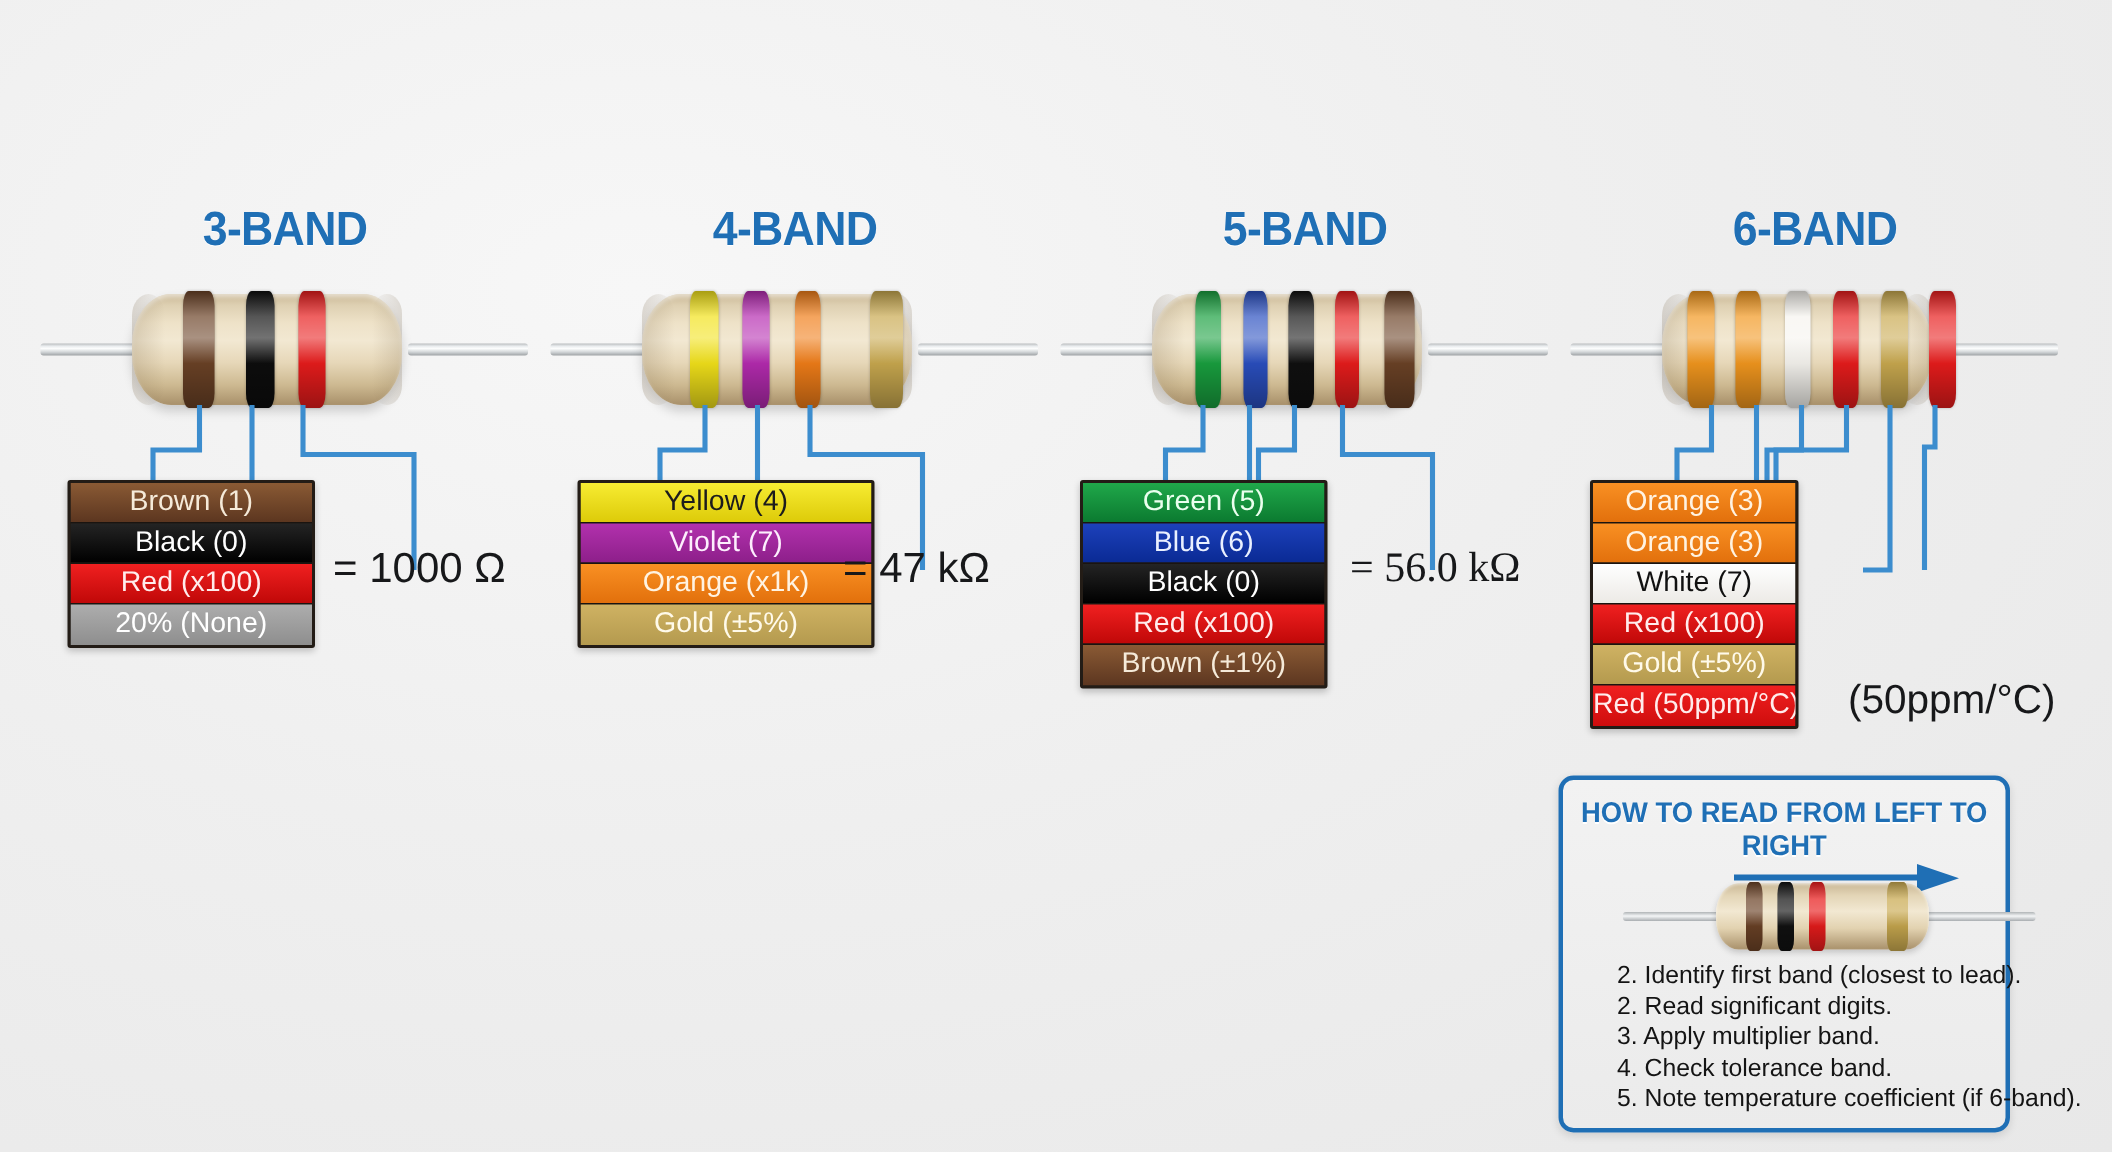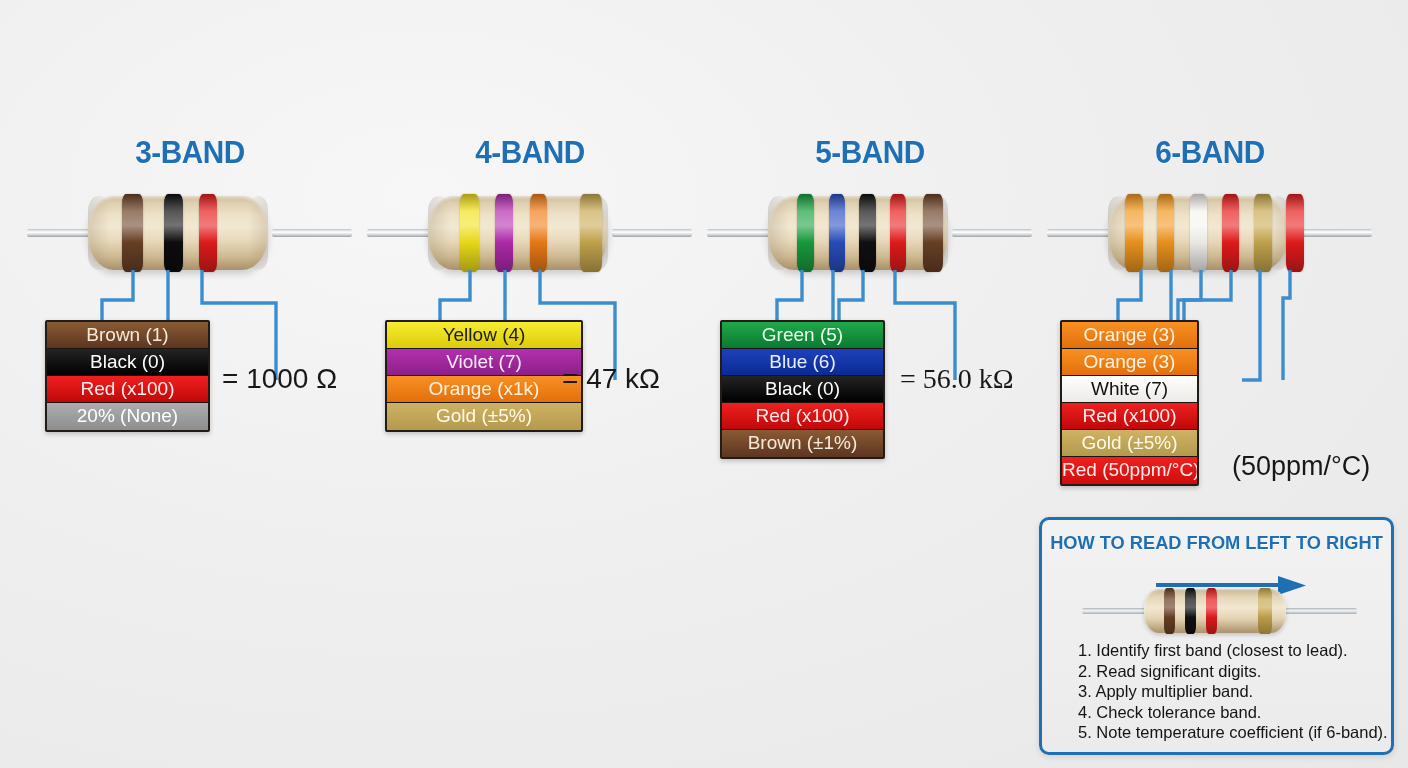--- a/index.html
+++ b/index.html
@@ -128,21 +128,21 @@
     font-size: 27px;
     color: #17181a;
     white-space: nowrap;
   }
 
   
   .howto {
     position: absolute;
     left: 1039px;
     top: 517px;
-    width: 355px;
+    width: 301px;
     height: 238px;
     border: 3px solid #1f6fb5;
     border-radius: 10px;
     background: linear-gradient(to bottom, #f2f2f2, #ebebeb);
     box-shadow: 0 2px 6px rgba(0,0,0,0.12);
   }
   .howto-title {
     position: absolute;
     top: 12px; left: 0; width: 100%;
     text-align: center;
@@ -388,21 +388,21 @@
         </div>
       <div class="mini-band" style="left:124px; width:11px; background:#e81c1c;">
           <div class="sheen"></div>
         </div>
       <div class="mini-band" style="left:176px; width:14px; background:#c9a94f;">
           <div class="sheen"></div>
         </div>
     </div>
 
     <div class="howto-steps">
-      <div>1. Identify first band (closest to lead).</div>
+      <div>2. Identify first band (closest to lead).</div>
       <div>2. Read significant digits.</div>
       <div>3. Apply multiplier band.</div>
       <div>4. Check tolerance band.</div>
       <div>5. Note temperature coefficient (if 6-band).</div>
     </div>
   </div>
 
 </div>
 
 </body></html>

